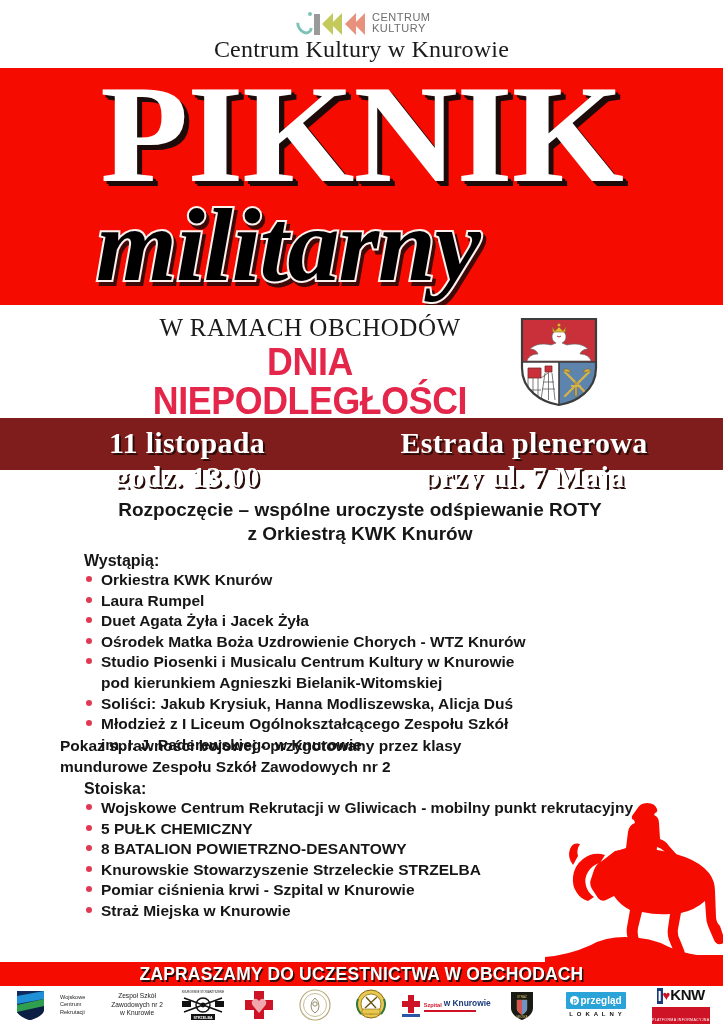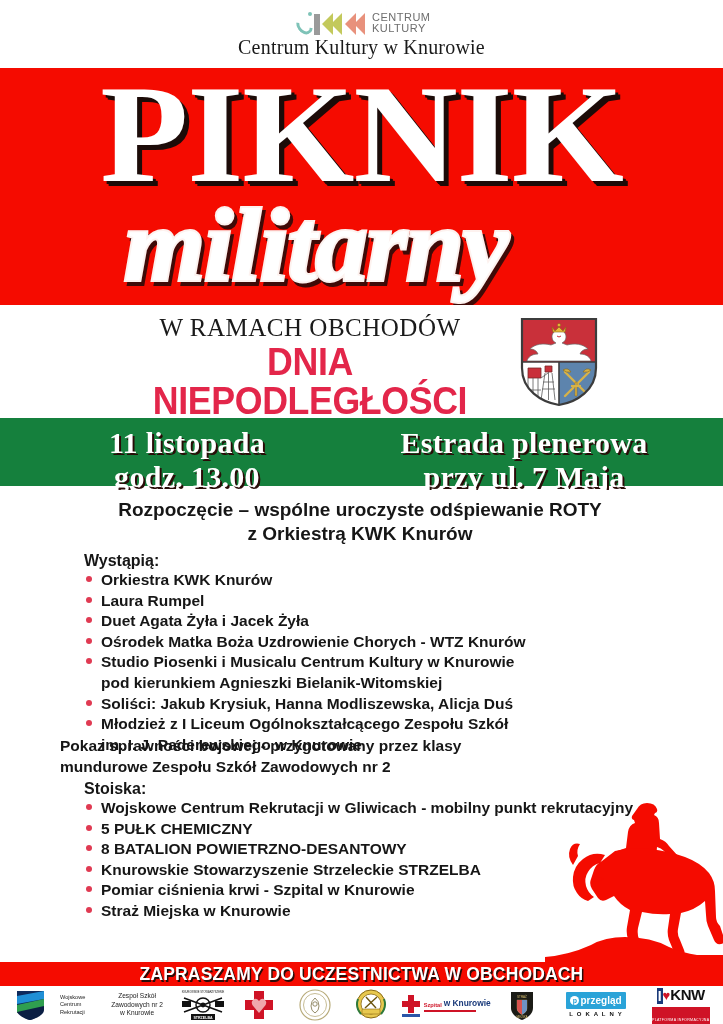--- a/index.html
+++ b/index.html
@@ -20,52 +20,51 @@
   .gl-dot{width:4px;height:4px;border-radius:50%;background:#7fc3b8;position:absolute;left:11px;top:1px;}
   .gl-i{width:6px;height:21px;background:#9a9a9a;}
   .gl-ch{width:0;height:0;border-top:11px solid transparent;border-bottom:11px solid transparent;}
   .gl-ch.olive{border-right:11px solid #c3c95c;}
   .gl-ch.olive2{border-right:11px solid #c3c95c;}
   .gl-ch.salmon{border-right:11px solid #e8917c;}
   .gl-ch.salmon2{border-right:11px solid #e8917c;}
   .ck-words{display:flex;flex-direction:column;line-height:1.0;margin-left:4px;}
   .ck-words span{font-size:11px;letter-spacing:.5px;color:#6d6d6d;font-weight:400;}
   .header-title{position:absolute;left:0;top:36px;width:723px;text-align:center;
-    font-family:"Liberation Serif", serif;font-size:20px;color:#1a1a1a;font-weight:400;letter-spacing:.2px;}
+    font-family:"Liberation Serif", serif;font-size:24px;color:#1a1a1a;font-weight:400;letter-spacing:.2px;}
 
   
   .band-title{position:absolute;left:0;top:68px;width:723px;height:237px;background:#f50b00;overflow:hidden;}
   .piknik{
     position:absolute;left:0;top:-4px;width:723px;text-align:center;
     font-family:"Liberation Serif", serif;font-weight:bold;
     font-size:140px;line-height:1.0;color:#ffffff;letter-spacing:-1px;
     text-shadow:5px 5px 0 #1c0b08, 3px 3px 0 #1c0b08;
     transform:scaleX(1.03);
   }
   .militarny{
     position:absolute;left:0;top:125px;width:576px;text-align:center;
     font-family:"Liberation Serif", serif;font-weight:bold;font-style:italic;
-    font-size:104px;line-height:1.0;color:#ffffff;letter-spacing:-1px;
+    font-size:104px;line-height:1.0;color:#000000;letter-spacing:-1px;
     -webkit-text-stroke:4px #fdf2ef;
     paint-order:stroke fill;
     filter:drop-shadow(3px 4px 0 rgba(30,10,8,.85));
-    padding-left:28px;
   }
 
   
   .obchody{position:absolute;left:0;top:305px;width:723px;height:113px;background:#fff;}
   .obchody-text{position:absolute;left:120px;top:9px;width:380px;text-align:center;}
   .line-ram{font-family:"Liberation Serif", serif;font-size:25px;color:#1a1a1a;letter-spacing:.5px;line-height:1.1;}
   .line-dnia{font-family:"Liberation Sans", sans-serif;font-weight:bold;font-size:38px;color:#e3264a;
     letter-spacing:-.4px;line-height:1.05;transform:scaleX(.94);transform-origin:center;margin-top:1px;}
   .line-knur{font-family:"Liberation Serif", serif;font-size:24px;color:#1a1a1a;letter-spacing:1px;line-height:1.15;margin-top:1px;}
   .herb{position:absolute;left:519px;top:316px;width:80px;height:92px;}
 
   
-  .band-date{position:absolute;left:0;top:418px;width:723px;height:68px;background:#15803d;}
+  .band-date{position:absolute;left:0;top:418px;width:723px;height:52px;background:#7f1d1d;}
   .date-left,.date-right{
     position:absolute;font-family:"Liberation Serif", serif;font-weight:bold;
     color:#ffffff;font-size:30px;line-height:1.12;letter-spacing:.3px;
     text-shadow:2px 2px 0 #2a0c08;
   }
   .date-left{left:72px;top:8px;width:230px;text-align:center;}
   .date-right{left:374px;top:8px;width:300px;text-align:center;}
 
   
   .body-area{position:absolute;left:0;top:490px;width:723px;height:472px;background:#fff;padding-left:19px;}

